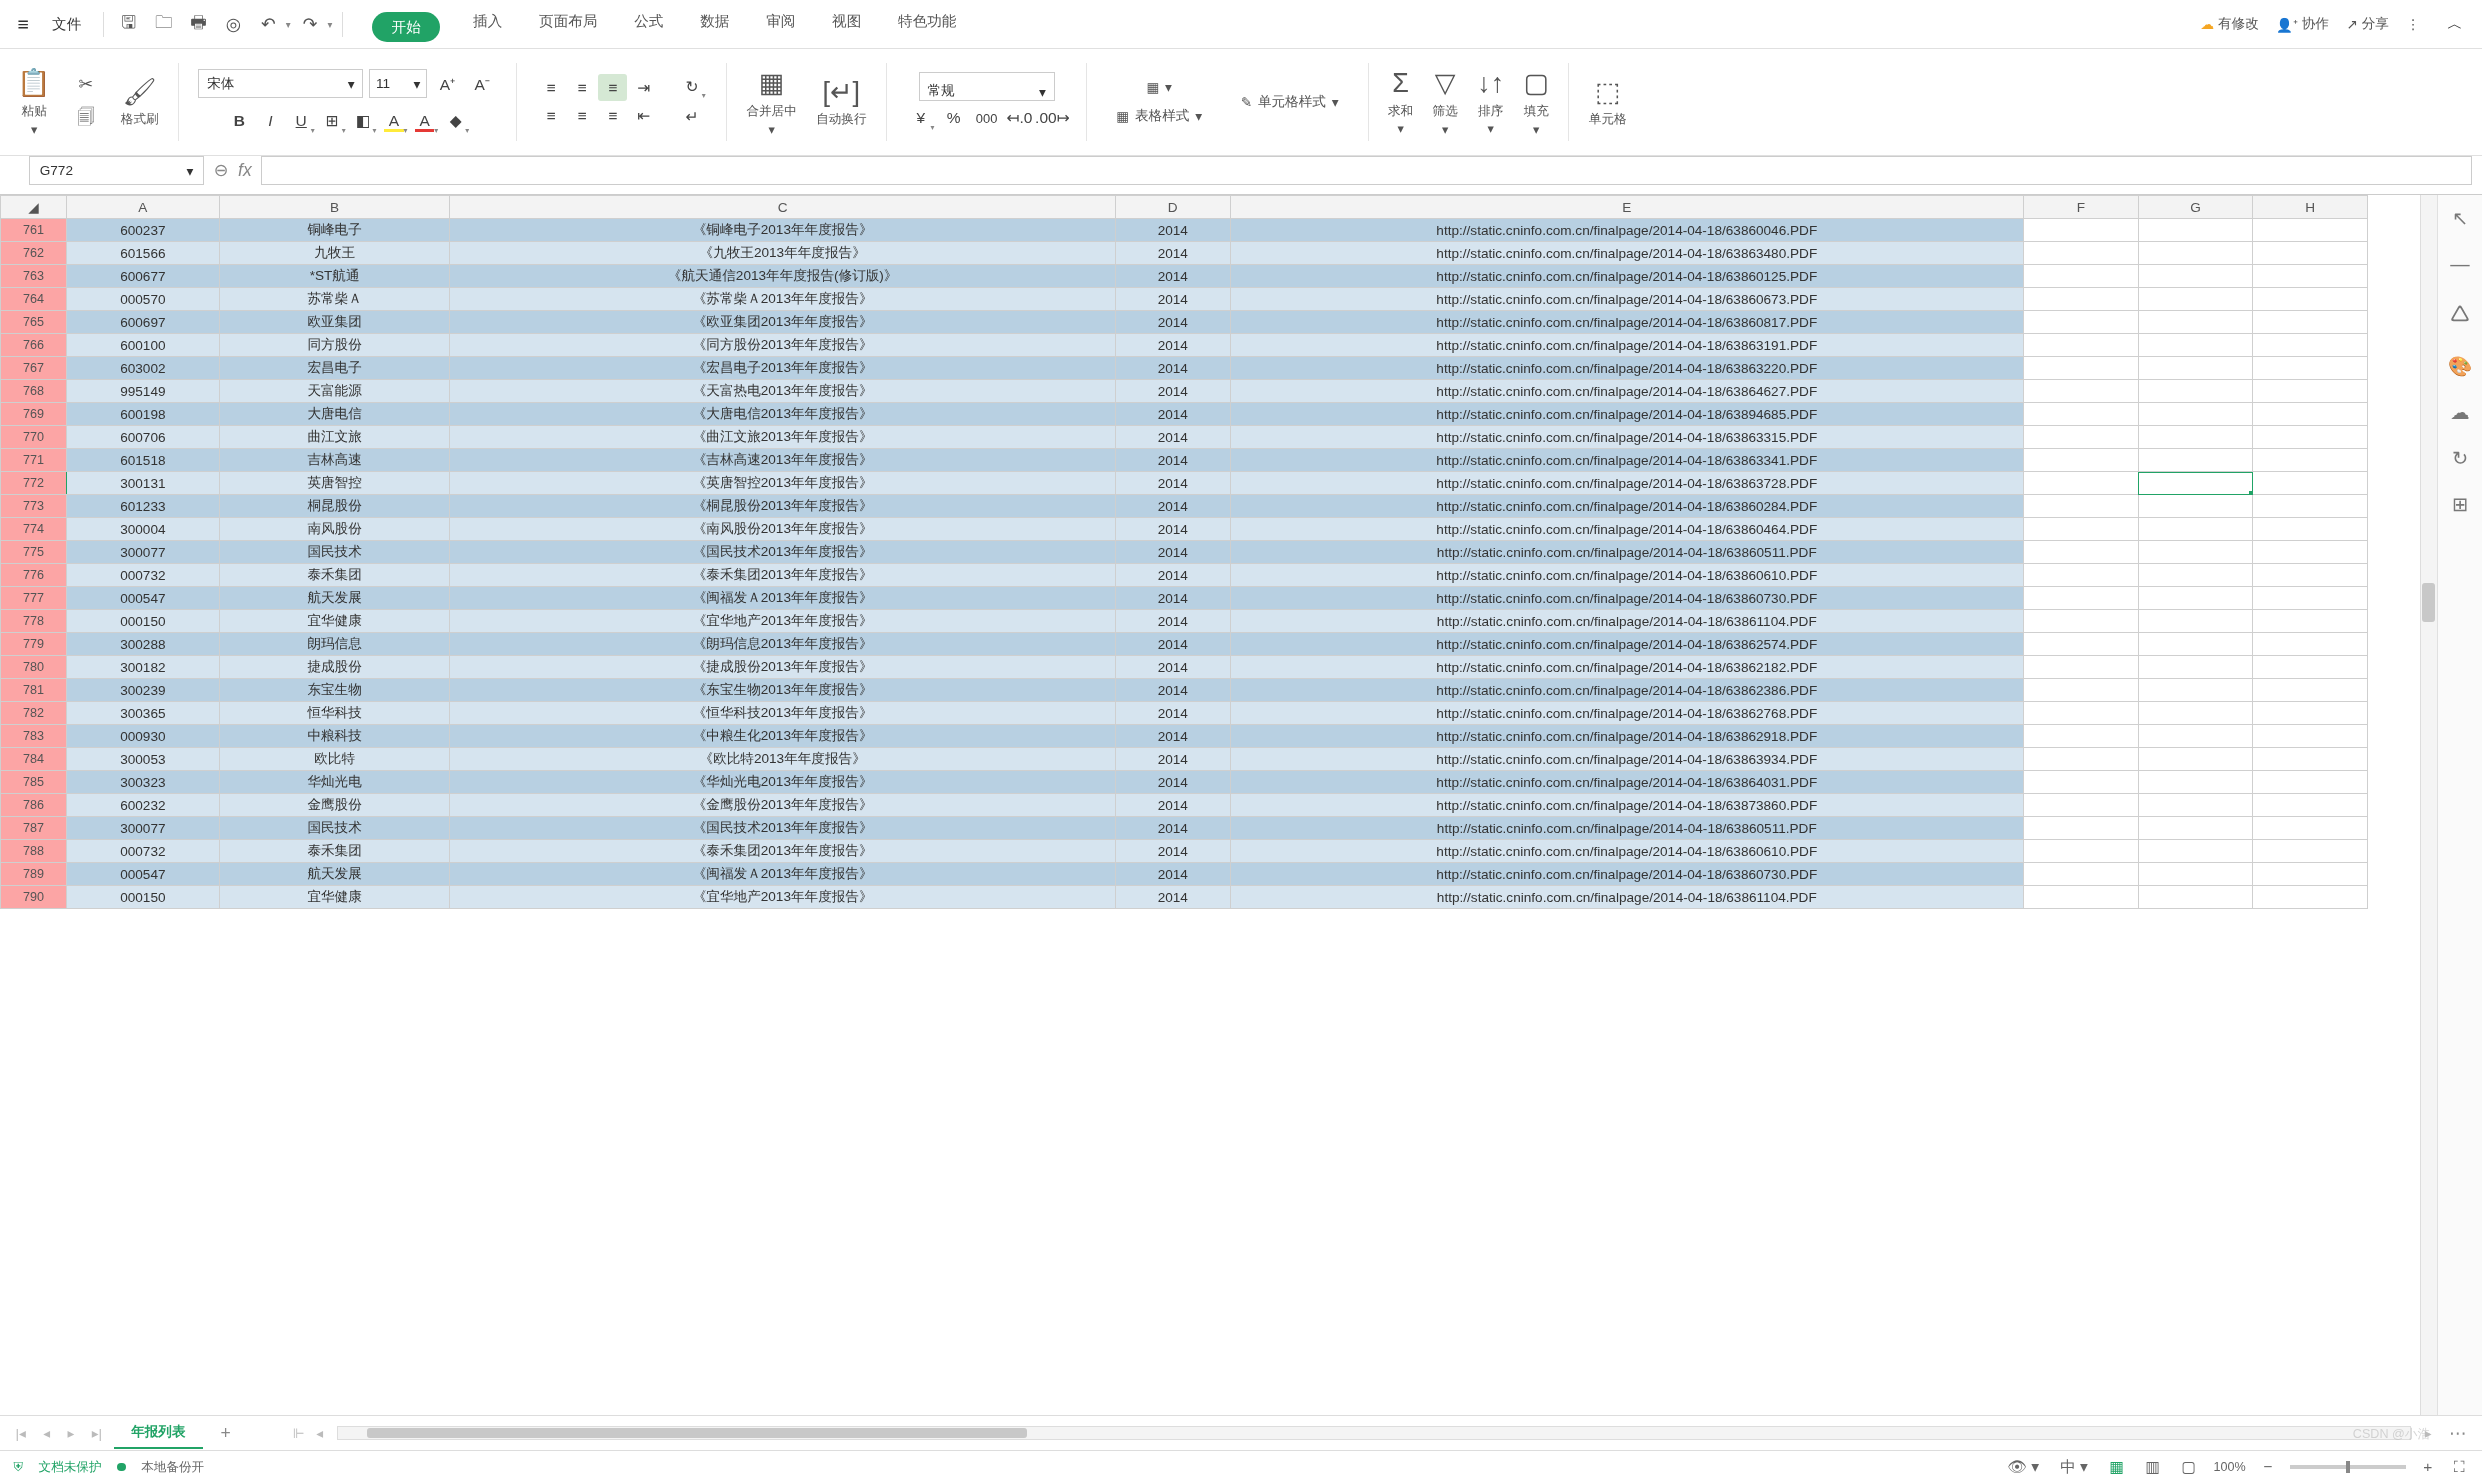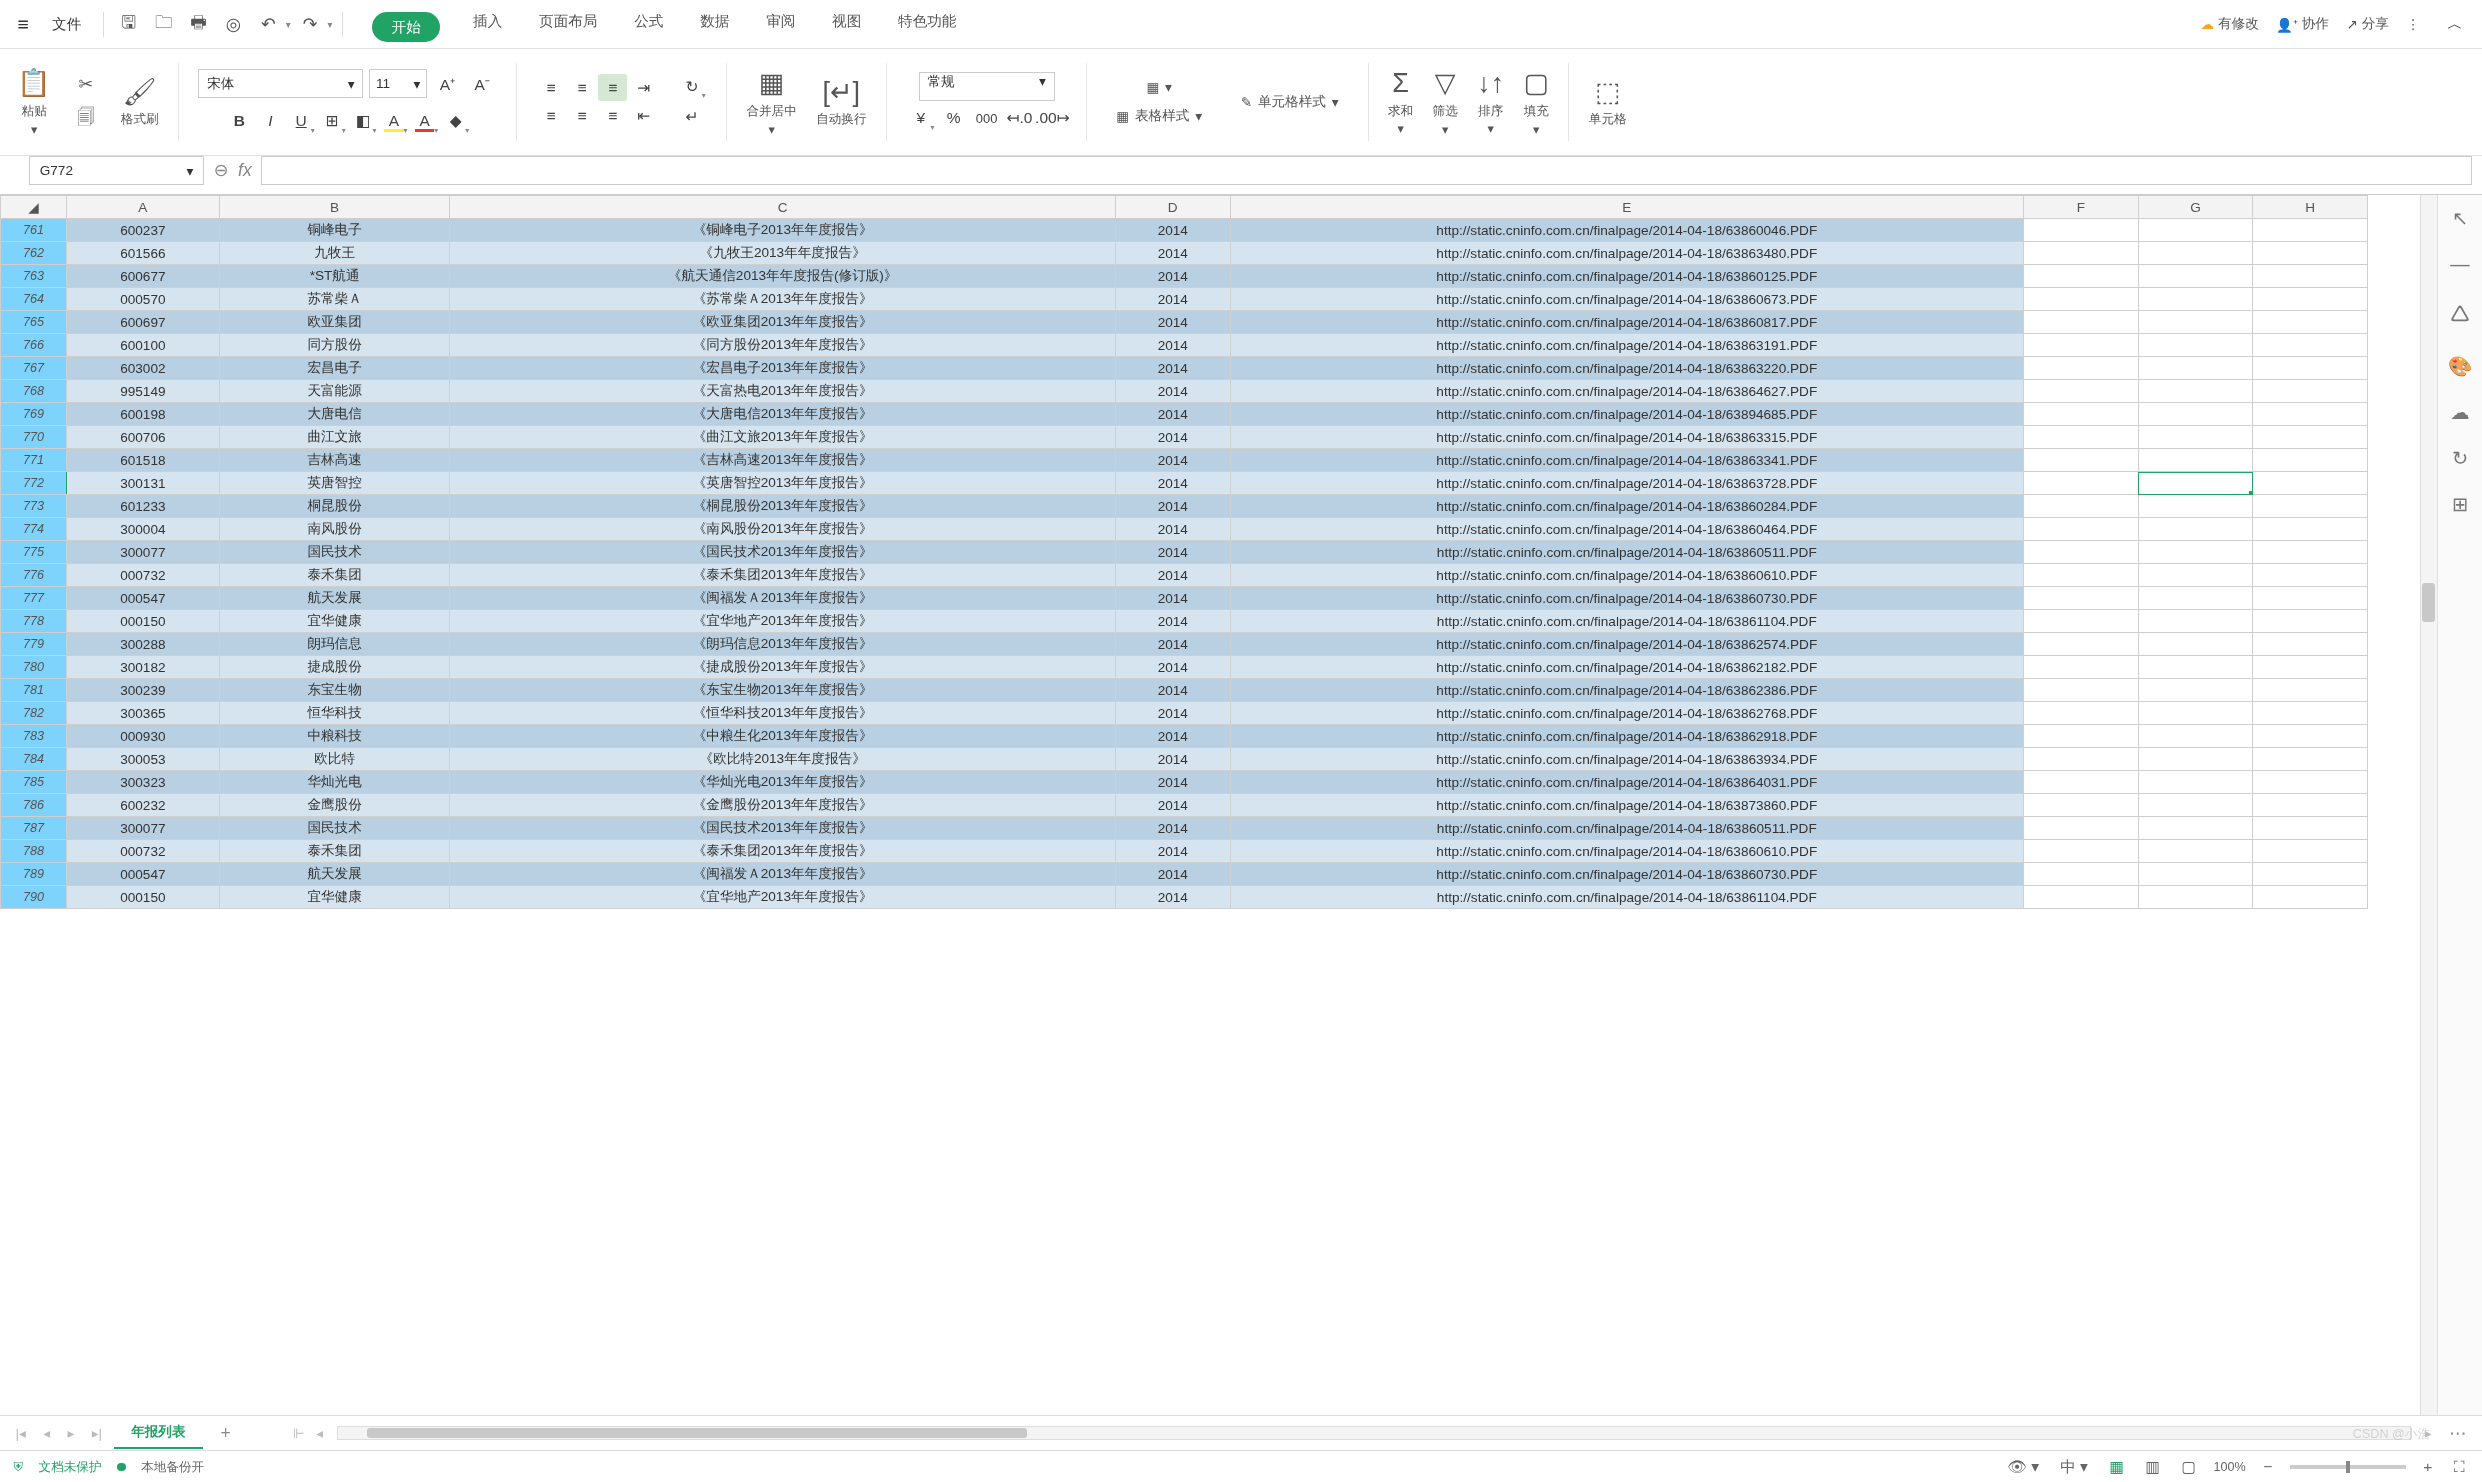--- a/index.html
+++ b/index.html
@@ -32,37 +32,37 @@
 .font-select { width: 165px; height: 29px; border: 1px solid #ccc; padding: 0 7.8px; font-size: 13.6px; display: flex; align-items: center; justify-content: space-between; cursor: pointer; }
 .size-select { width: 58px; height: 29px; border: 1px solid #ccc; padding: 0 5.8px; font-size: 13.6px; display: flex; align-items: center; justify-content: space-between; cursor: pointer; }
 .font-row { display: flex; gap: 5.8px; align-items: center; }
 .font-btns { display: flex; gap: 1.9px; margin-top: 5.8px; }
 .fbtn { width: 29px; height: 27px; display: inline-flex; align-items: center; justify-content: center; cursor: pointer; font-size: 15.5px; color: #444; border-radius: 2.9px; position: relative; }
 .fbtn.dd::after { content: "▾"; font-size: 7.8px; position: absolute; bottom: 0; right: 1px; color: #888; }
 .fbtn .color-bar { position: absolute; bottom: 2.9px; left: 4.9px; right: 4.9px; height: 2.9px; }
 .align-grid { display: grid; grid-template-columns: repeat(4, 29px); gap: 1.9px; }
 .align-grid .fbtn.active { background: #d5e8d4; }
 .num-row { display: flex; gap: 3.9px; align-items: center; }
-.num-select { width: 136px; height: 29px; border: 1px solid #ccc; padding: 0 7.8px; font-size: 13.6px; display: flex; align-items: flex-start; justify-content: space-between; cursor: pointer; }
+.num-select { width: 136px; height: 29px; border: 1px solid #ccc; padding: 0 7.8px; font-size: 13.6px; display: flex; align-items: flex-end; justify-content: space-between; cursor: pointer; }
 .cell-style-btn { display: flex; align-items: center; gap: 5.8px; padding: 3.9px 9.7px; cursor: pointer; font-size: 13.6px; color: #555; border-radius: 2.9px; }
 
 
 .formula-bar { display: flex; align-items: flex-start; height: 39px; border-bottom: 1px solid #ccc; padding: 0; }
 .name-box { width: 175px; height: 29px; border: 1px solid #ccc; margin: 0 9.7px 0 29px; display: flex; align-items: center; justify-content: space-between; padding: 0 9.7px; font-size: 13.6px; cursor: text; }
 .fx-area { display: flex; align-items: center; gap: 9.7px; flex: 1; margin-right: 9.7px; }
 .fx-ico { font-size: 17.5px; color: #888; cursor: pointer; }
 .fx-input { flex: 1; height: 29px; border: 1px solid #ccc; padding: 0 9.7px; font-size: 13.6px; }
 
 
 .grid-wrap { flex: 1; display: flex; overflow: hidden; position: relative; }
 .sheet { flex: 1; overflow: hidden; position: relative; }
 table.cells { border-collapse: collapse; table-layout: fixed; width: 2368px; }
 table.cells th, table.cells td { border: 1px solid #cfcfcf; font-size: 13.6px; text-align: center; height: 23px; overflow: hidden; white-space: nowrap; }
 table.cells th { background: #f3f3f3; font-weight: normal; color: #555; position: sticky; top: 0; }
-table.cells .rowhdr { background: #7dd3fc; width: 50px; font-size: 12.6px; color: #555; position: sticky; left: 0; font-style: italic; }
+table.cells .rowhdr { background: #fca5a5; width: 50px; font-size: 12.6px; color: #555; position: sticky; left: 0; }
 table.cells .corner { background: #f3f3f3; width: 50px; }
 .col-A { width: 116px; } .col-B { width: 175px; } .col-C { width: 505px; } .col-D { width: 87px; } .col-E { width: 602px; } .col-F { width: 87px; } .col-G { width: 87px; } .col-H { width: 87px; }
 tr.even td.dcell { background: #d6e4ef; }
 tr.odd td.dcell { background: #b8d0e2; }
 td.sel { outline: 1.9px solid #21a366; outline-offset: -1px; background: #fff !important; position: relative; }
 td.sel::after { content: ""; position: absolute; right: -2.9px; bottom: -2.9px; width: 5.8px; height: 5.8px; background: #21a366; }
 th.col-G-hdr { border-bottom: 1.9px solid #21a366; background: #e8f0e8; }
 .rowhdr.active { background: #e8f0e8; border-right: 1.9px solid #21a366; margin-left: 28px; }
 .right-panel { width: 45px; background: #fafafa; border-left: 1px solid #e0e0e0; display: flex; flex-direction: column; align-items: center; padding-top: 11.6px; gap: 23px; }
 .right-panel .rp-ico { font-size: 19.4px; color: #777; cursor: pointer; }

